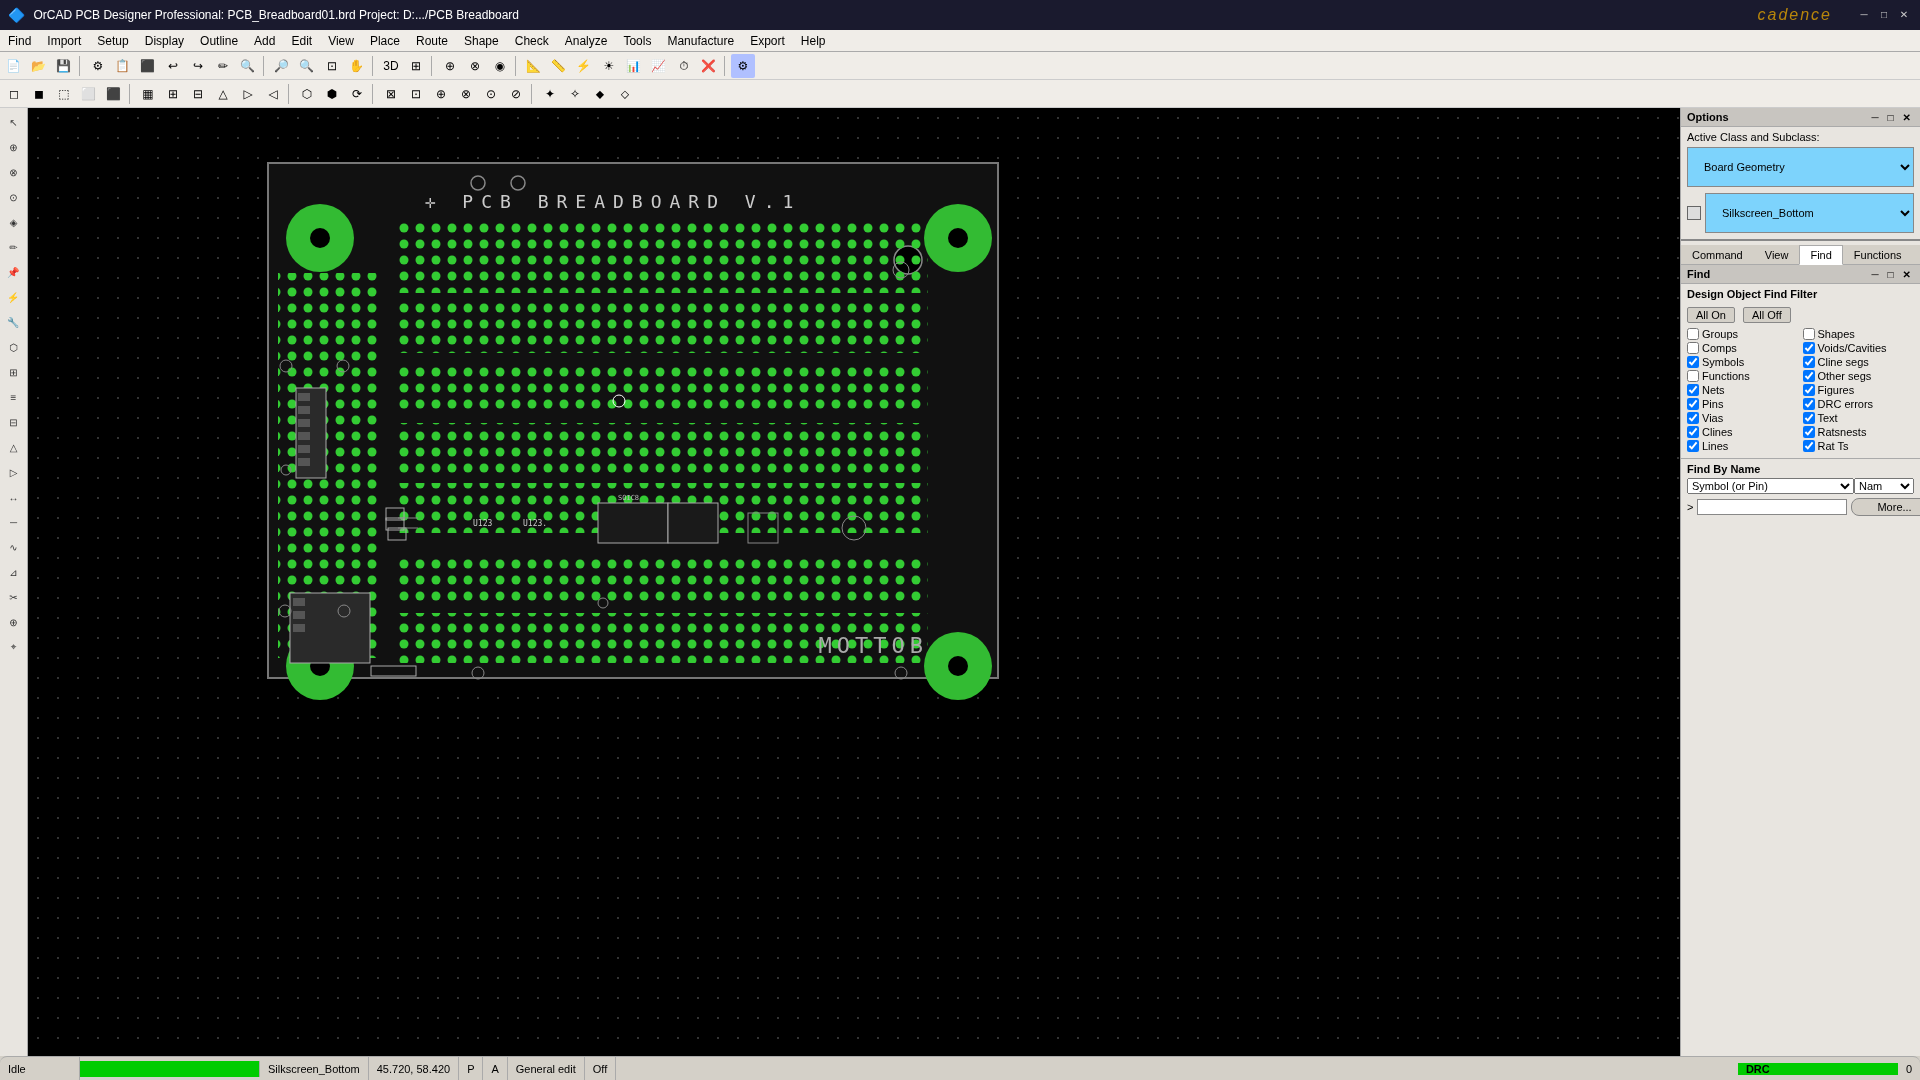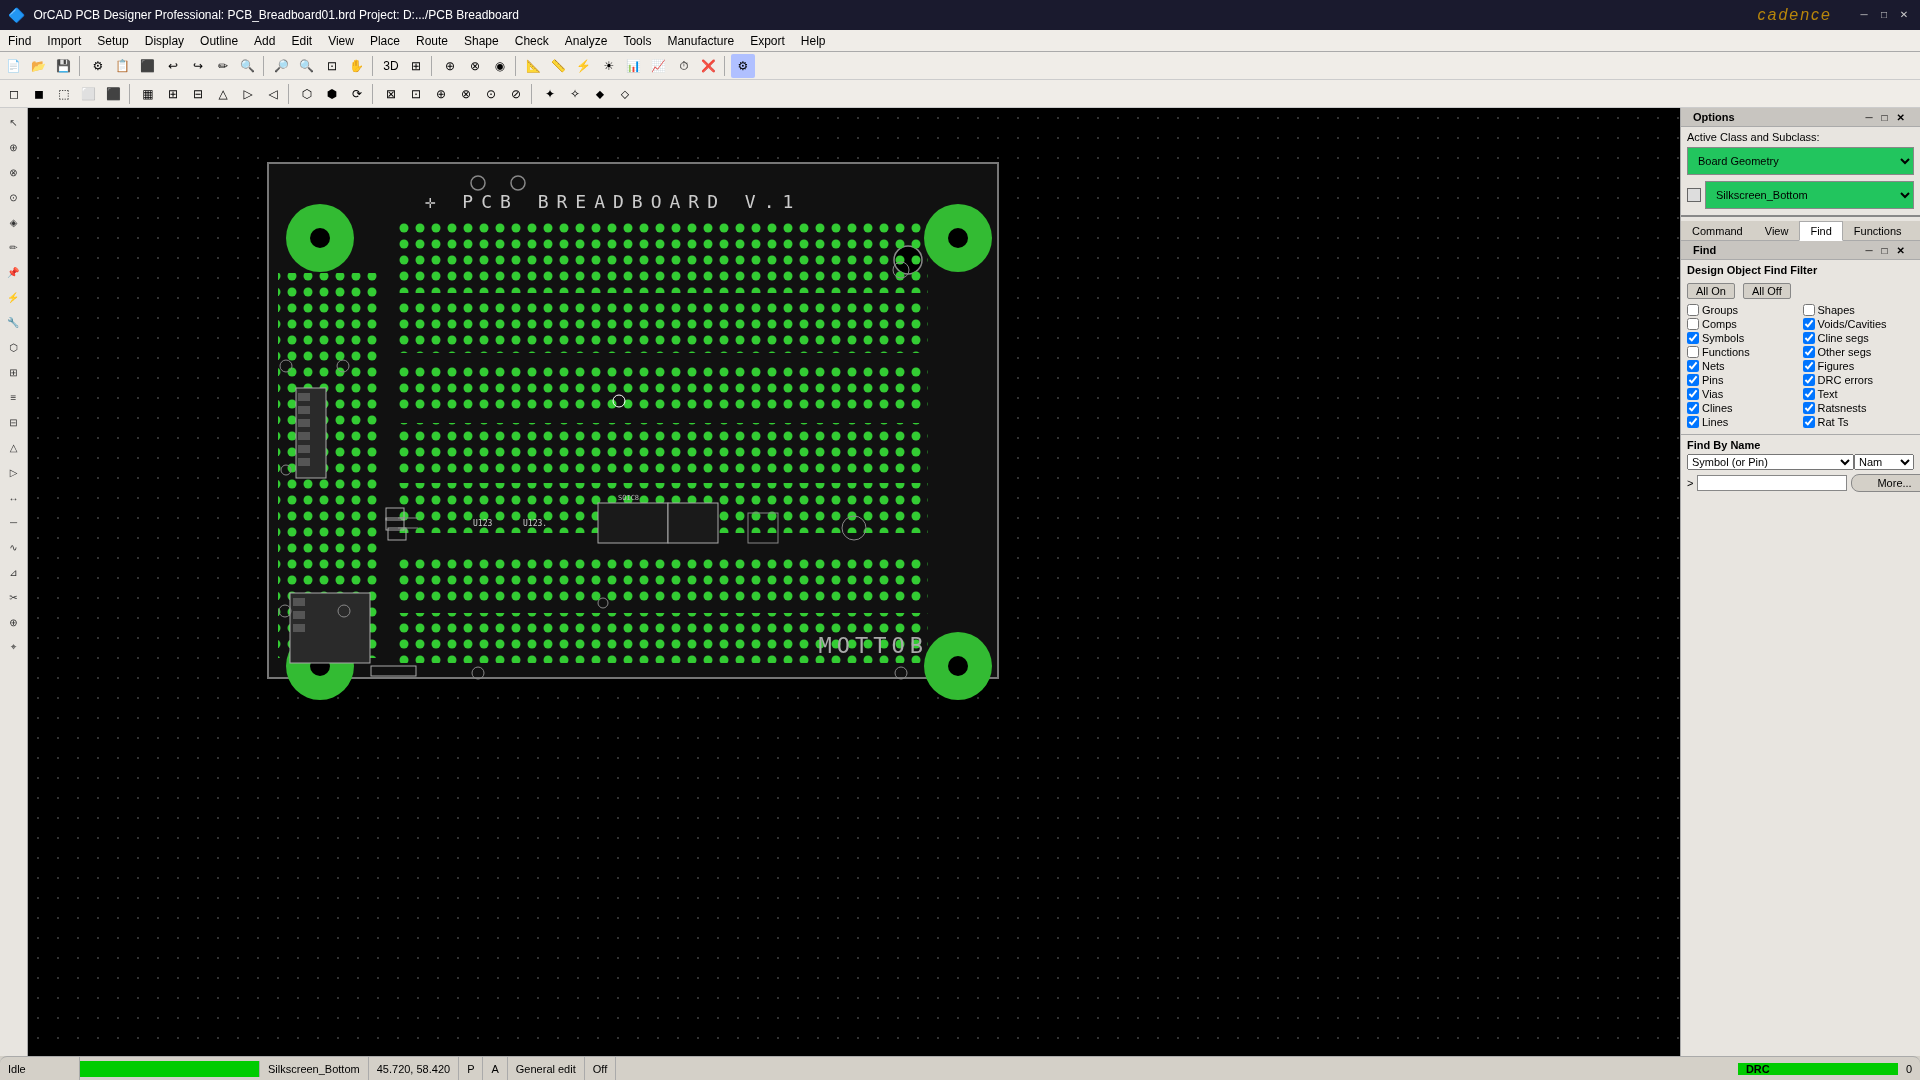--- a/index.html
+++ b/index.html
@@ -99,37 +99,37 @@
       overflow: hidden;
     }
 
     
     #options-panel {
       border-bottom: 2px solid #888;
       padding-bottom: 4px;
     }
     .panel-header {
       background: #c8c5c0;
-      padding: 3px 12px;
+      padding: 3px 6px;
       font-weight: bold;
       display: flex;
       align-items: center;
       justify-content: space-between;
       border-bottom: 1px solid #aaa;
     }
     .panel-header-btns { display: flex; gap: 3px; }
     .panel-header-btn { cursor: pointer; font-size: 10px; padding: 0 3px; }
 
     .options-row { padding: 4px 6px; display: flex; align-items: center; gap: 4px; }
 
     select.options-select {
       width: 100%;
       font-size: 11px;
-      padding: 6px;
-      background: #22c55e;
+      padding: 12px;
+      background: #7dd3fc;
       border: 1px solid #888;
     }
     .subclass-row {
       display: flex; align-items: center; padding: 2px 6px; gap: 4px;
     }
     .color-swatch {
       width: 14px; height: 14px;
       background: #eee;
       border: 1px solid #666;
       display: inline-block;

